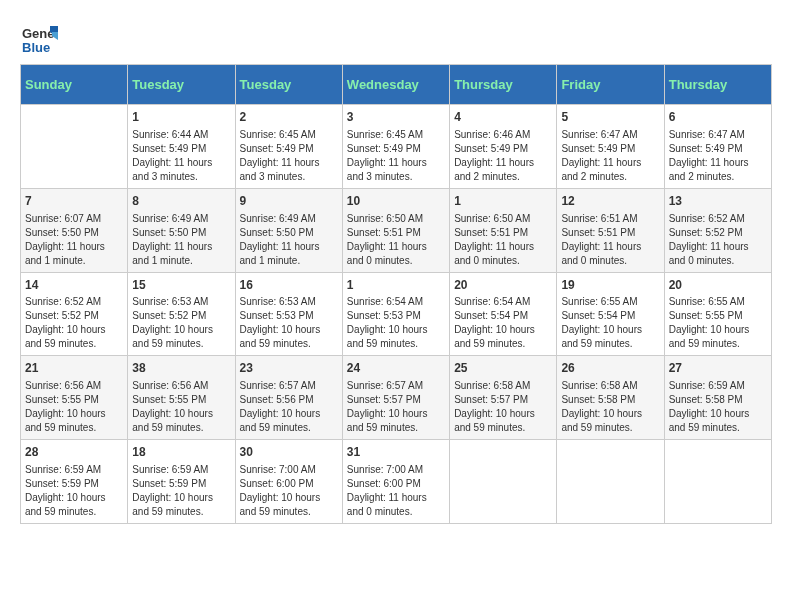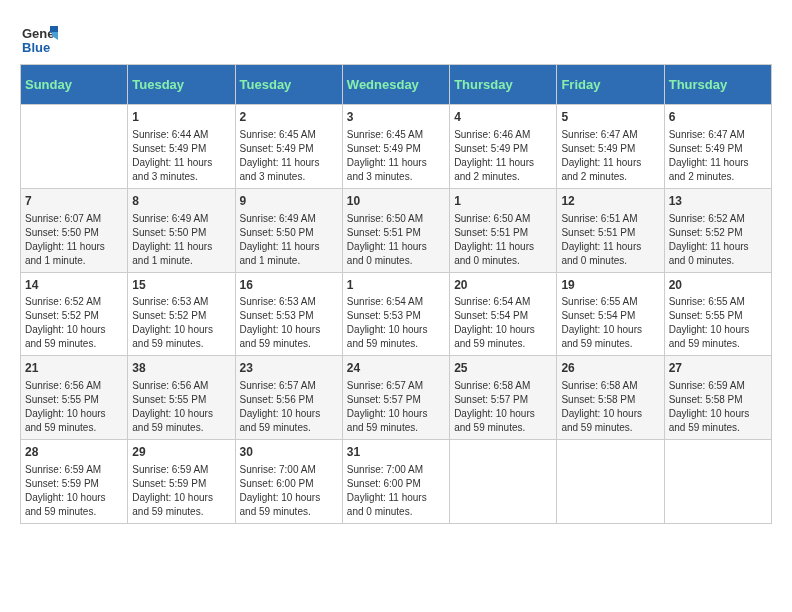--- a/index.html
+++ b/index.html
@@ -376,21 +376,21 @@
             <div class="cell-content">
               <span class="day-number">28</span>
               <div>Sunrise: 6:59 AM</div>
               <div>Sunset: 5:59 PM</div>
               <div>Daylight: 10 hours</div>
               <div>and 59 minutes.</div>
             </div>
           </td>
           <td>
             <div class="cell-content">
-              <span class="day-number">29</span>
+              <span class="day-number">18</span>
               <div>Sunrise: 6:59 AM</div>
               <div>Sunset: 5:59 PM</div>
               <div>Daylight: 10 hours</div>
               <div>and 59 minutes.</div>
             </div>
           </td>
           <td>
             <div class="cell-content">
               <span class="day-number">30</span>
               <div>Sunrise: 7:00 AM</div>

